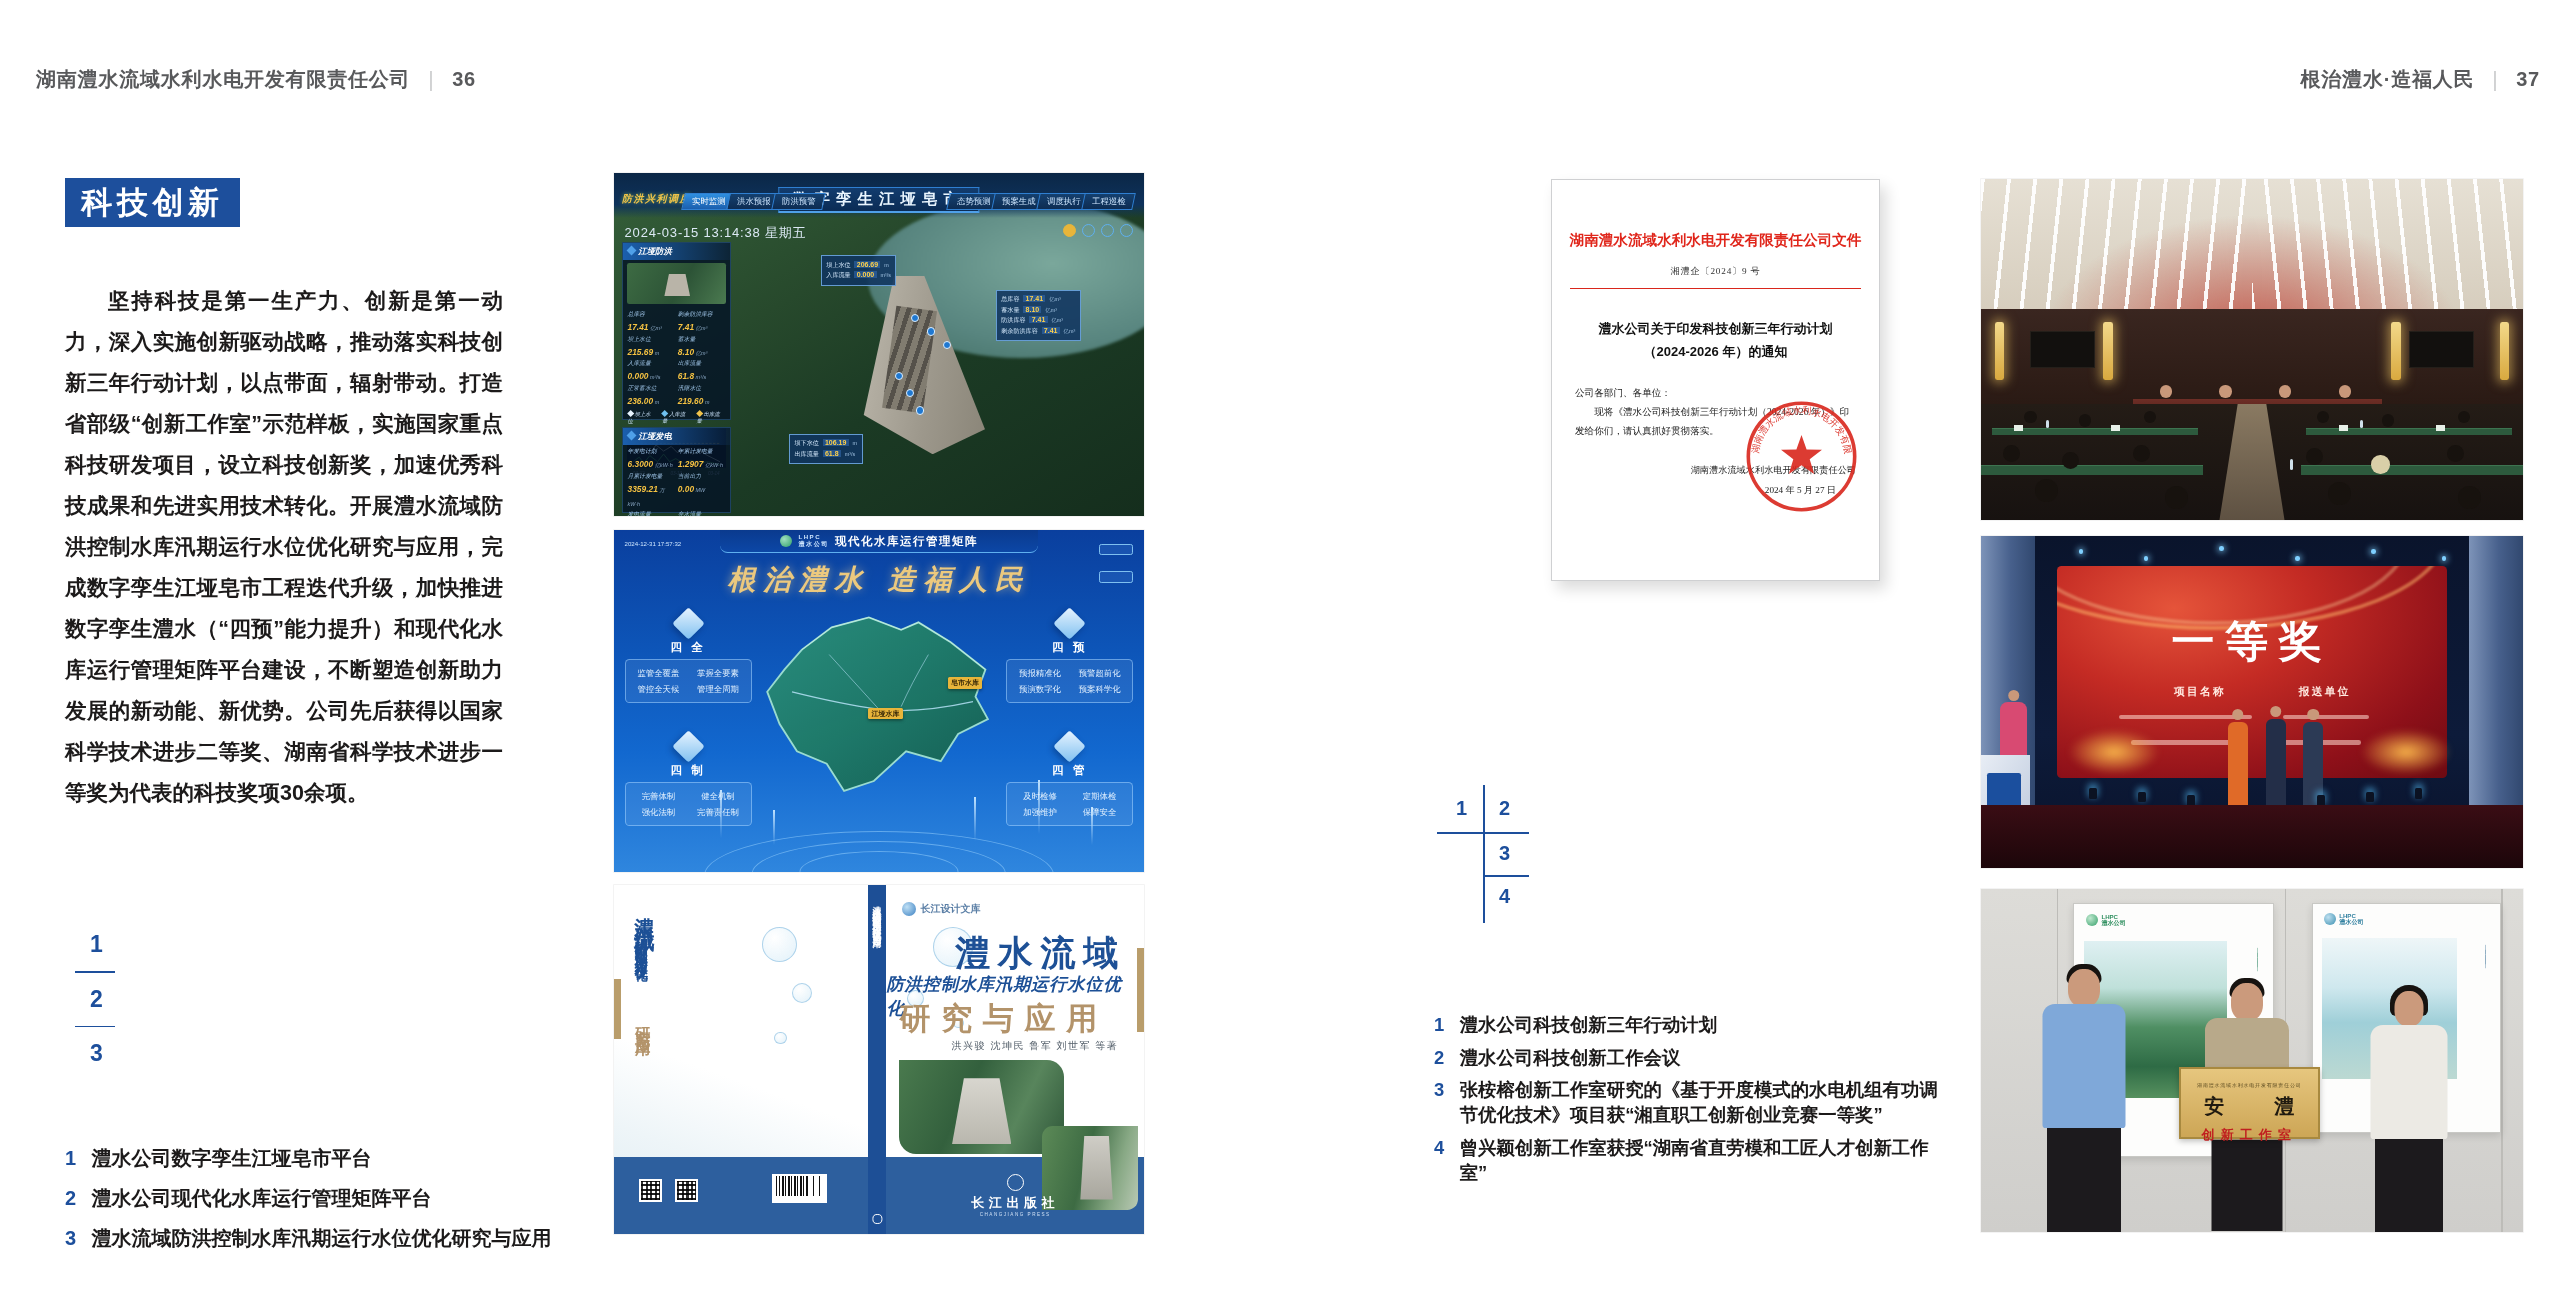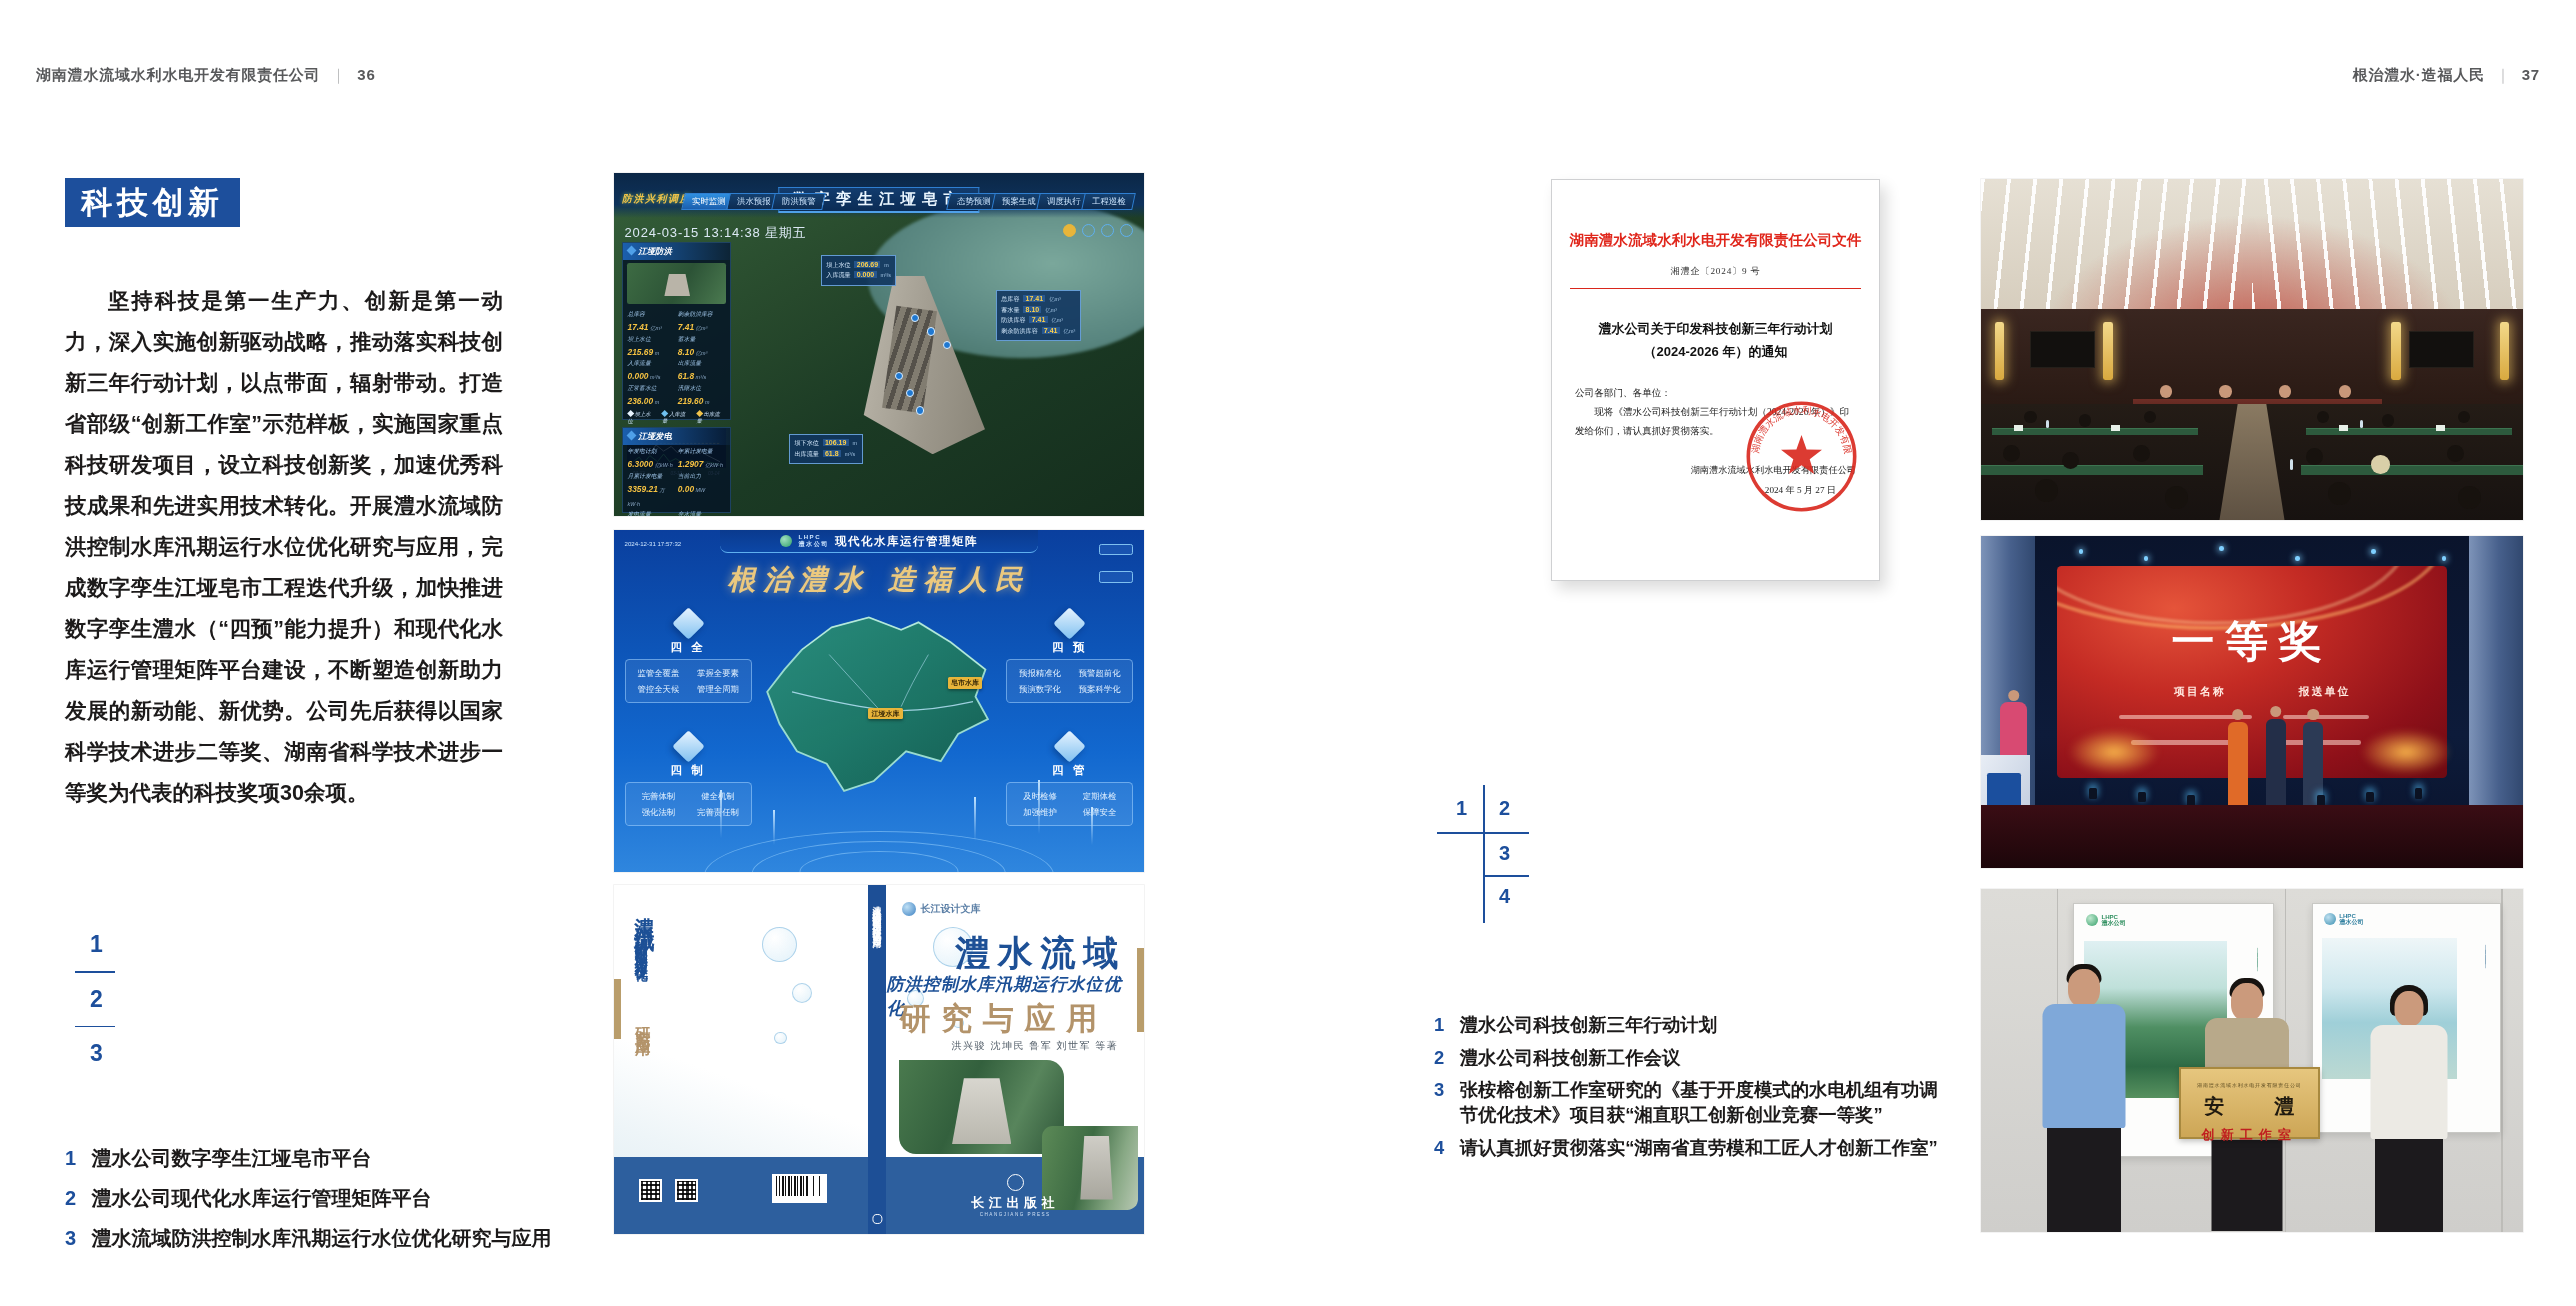--- a/index.html
+++ b/index.html
@@ -1,20 +1,20 @@
 <!DOCTYPE html>
 <html style="font-size:12.3px"><head>
 <meta charset="utf-8">
 <style>
   html,body{margin:0;padding:0;background:#ffffff;}
   *{box-sizing:border-box;}
   #canvas{position:relative;width:2576px;height:1306px;background:#fff;overflow:hidden;
     font-family:"Liberation Sans",sans-serif;color:#231f20;}
   
-  .hdr{position:absolute;top:66px;font-size:15px;font-weight:700;color:#58595b;letter-spacing:0.8px;}
+  .hdr{position:absolute;top:66px;font-size:20px;font-weight:700;color:#58595b;letter-spacing:0.8px;}
   .hdr .sep{color:#b9babc;font-weight:400;margin:0 10.7px;}
   
   .badge{position:absolute;left:65px;top:178px;width:175px;height:49px;background:#1d4f9c;
     color:#fff;font-size:31px;font-weight:700;letter-spacing:4.6px;display:flex;align-items:center;justify-content:center;}
   .para{position:absolute;left:65px;top:281px;width:438px;font-size:21.5px;line-height:41px;
     font-weight:700;color:#1c1a1a;text-align:justify;text-indent:2em;}
   .idx-col{position:absolute;left:75px;top:931px;width:46px;}
   .idx-col .n{font-size:23px;font-weight:700;color:#1d4f9c;text-align:center;width:43px;}
   .idx-col .l{width:40px;height:1.5px;background:#1d4f9c;margin:13px 0;}
   .caps{position:absolute;}
@@ -549,21 +549,21 @@
     <div class="cap-row">
         <span class="cn">2</span>
         <span class="ct">澧水公司科技创新工作会议</span>
       </div>
     <div class="cap-row">
         <span class="cn">3</span>
         <span class="ct">张桉榕创新工作室研究的《基于开度模式的水电机组有功调节优化技术》项目获“湘直职工创新创业竞赛一等奖”</span>
       </div>
     <div class="cap-row">
         <span class="cn">4</span>
-        <span class="ct">请认真抓好贯彻落实“湖南省直劳模和工匠人才创新工作室”</span>
+        <span class="ct">曾兴颖创新工作室获授“湖南省直劳模和工匠人才创新工作室”</span>
       </div>
   </div>
 
   <div class="figure" style="left:1981px;top:179px;width:542px;height:341px;background:#1a1410;">
     <div class="mt-ceil">
         <div class="strips-l"></div>
         <div class="strips-r"></div>
       </div>
     <div class="mt-wall"></div>
     <div class="mt-lamp" style="left:2.5%;"></div>

